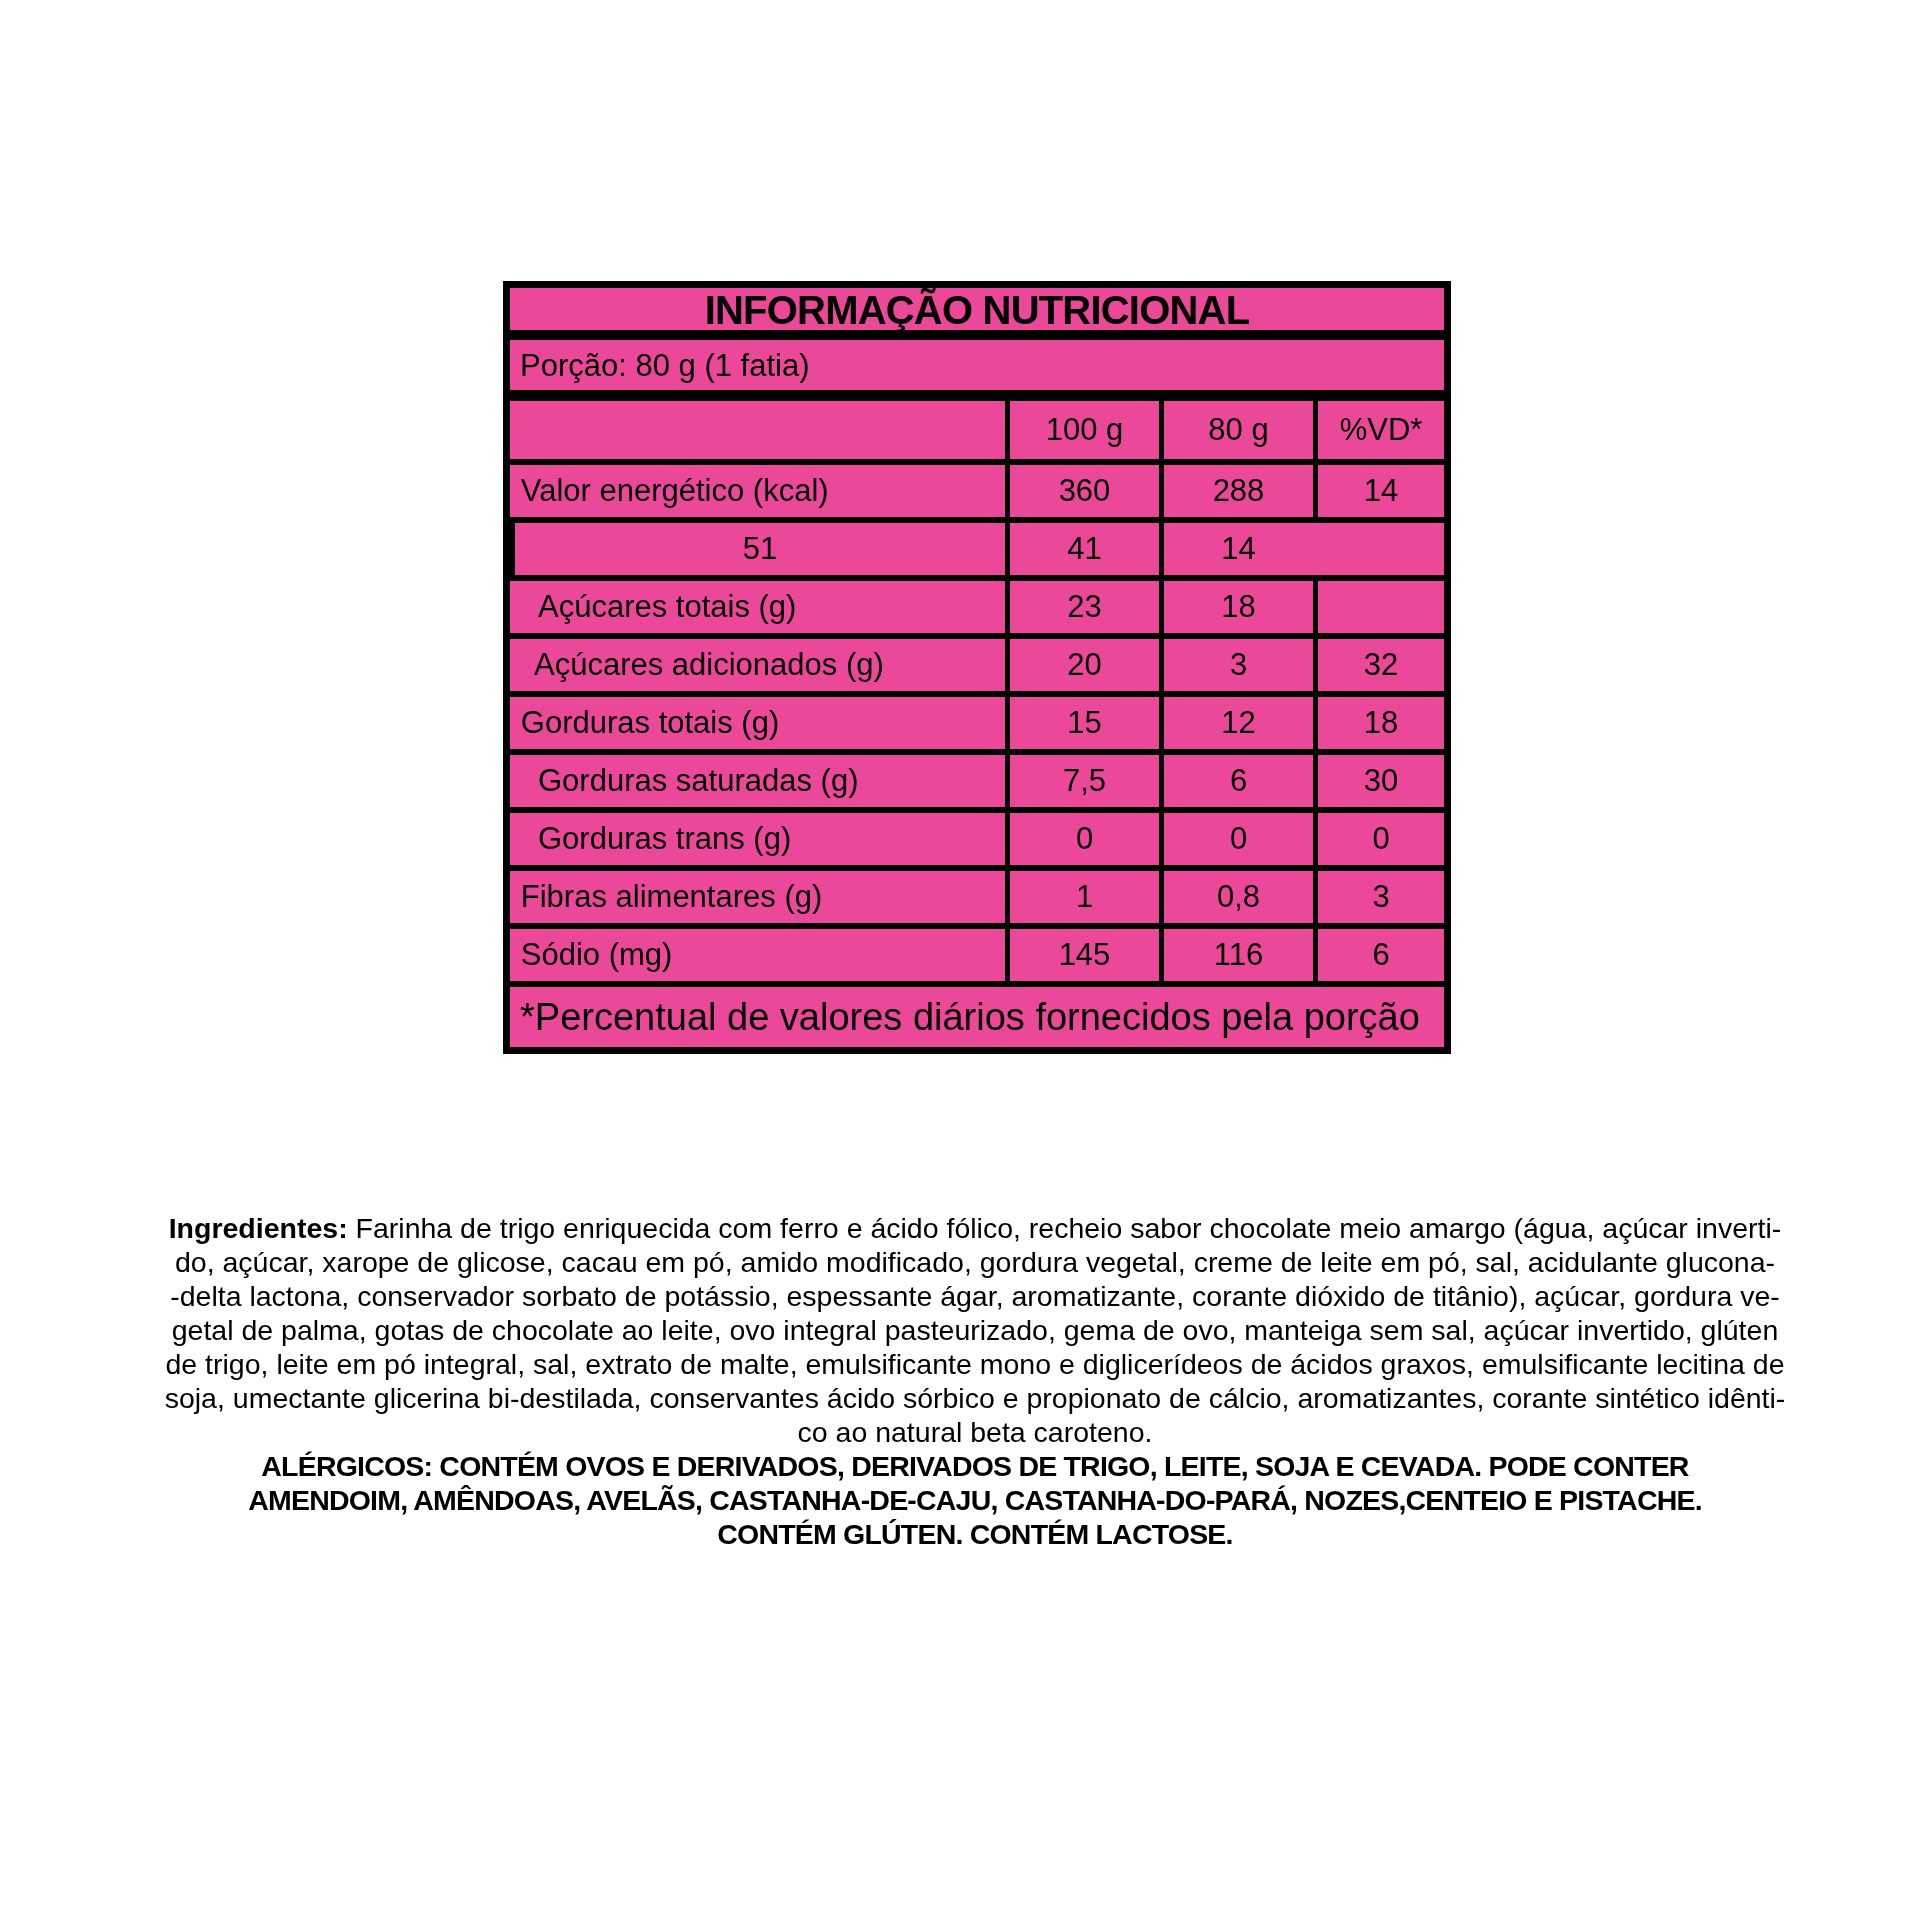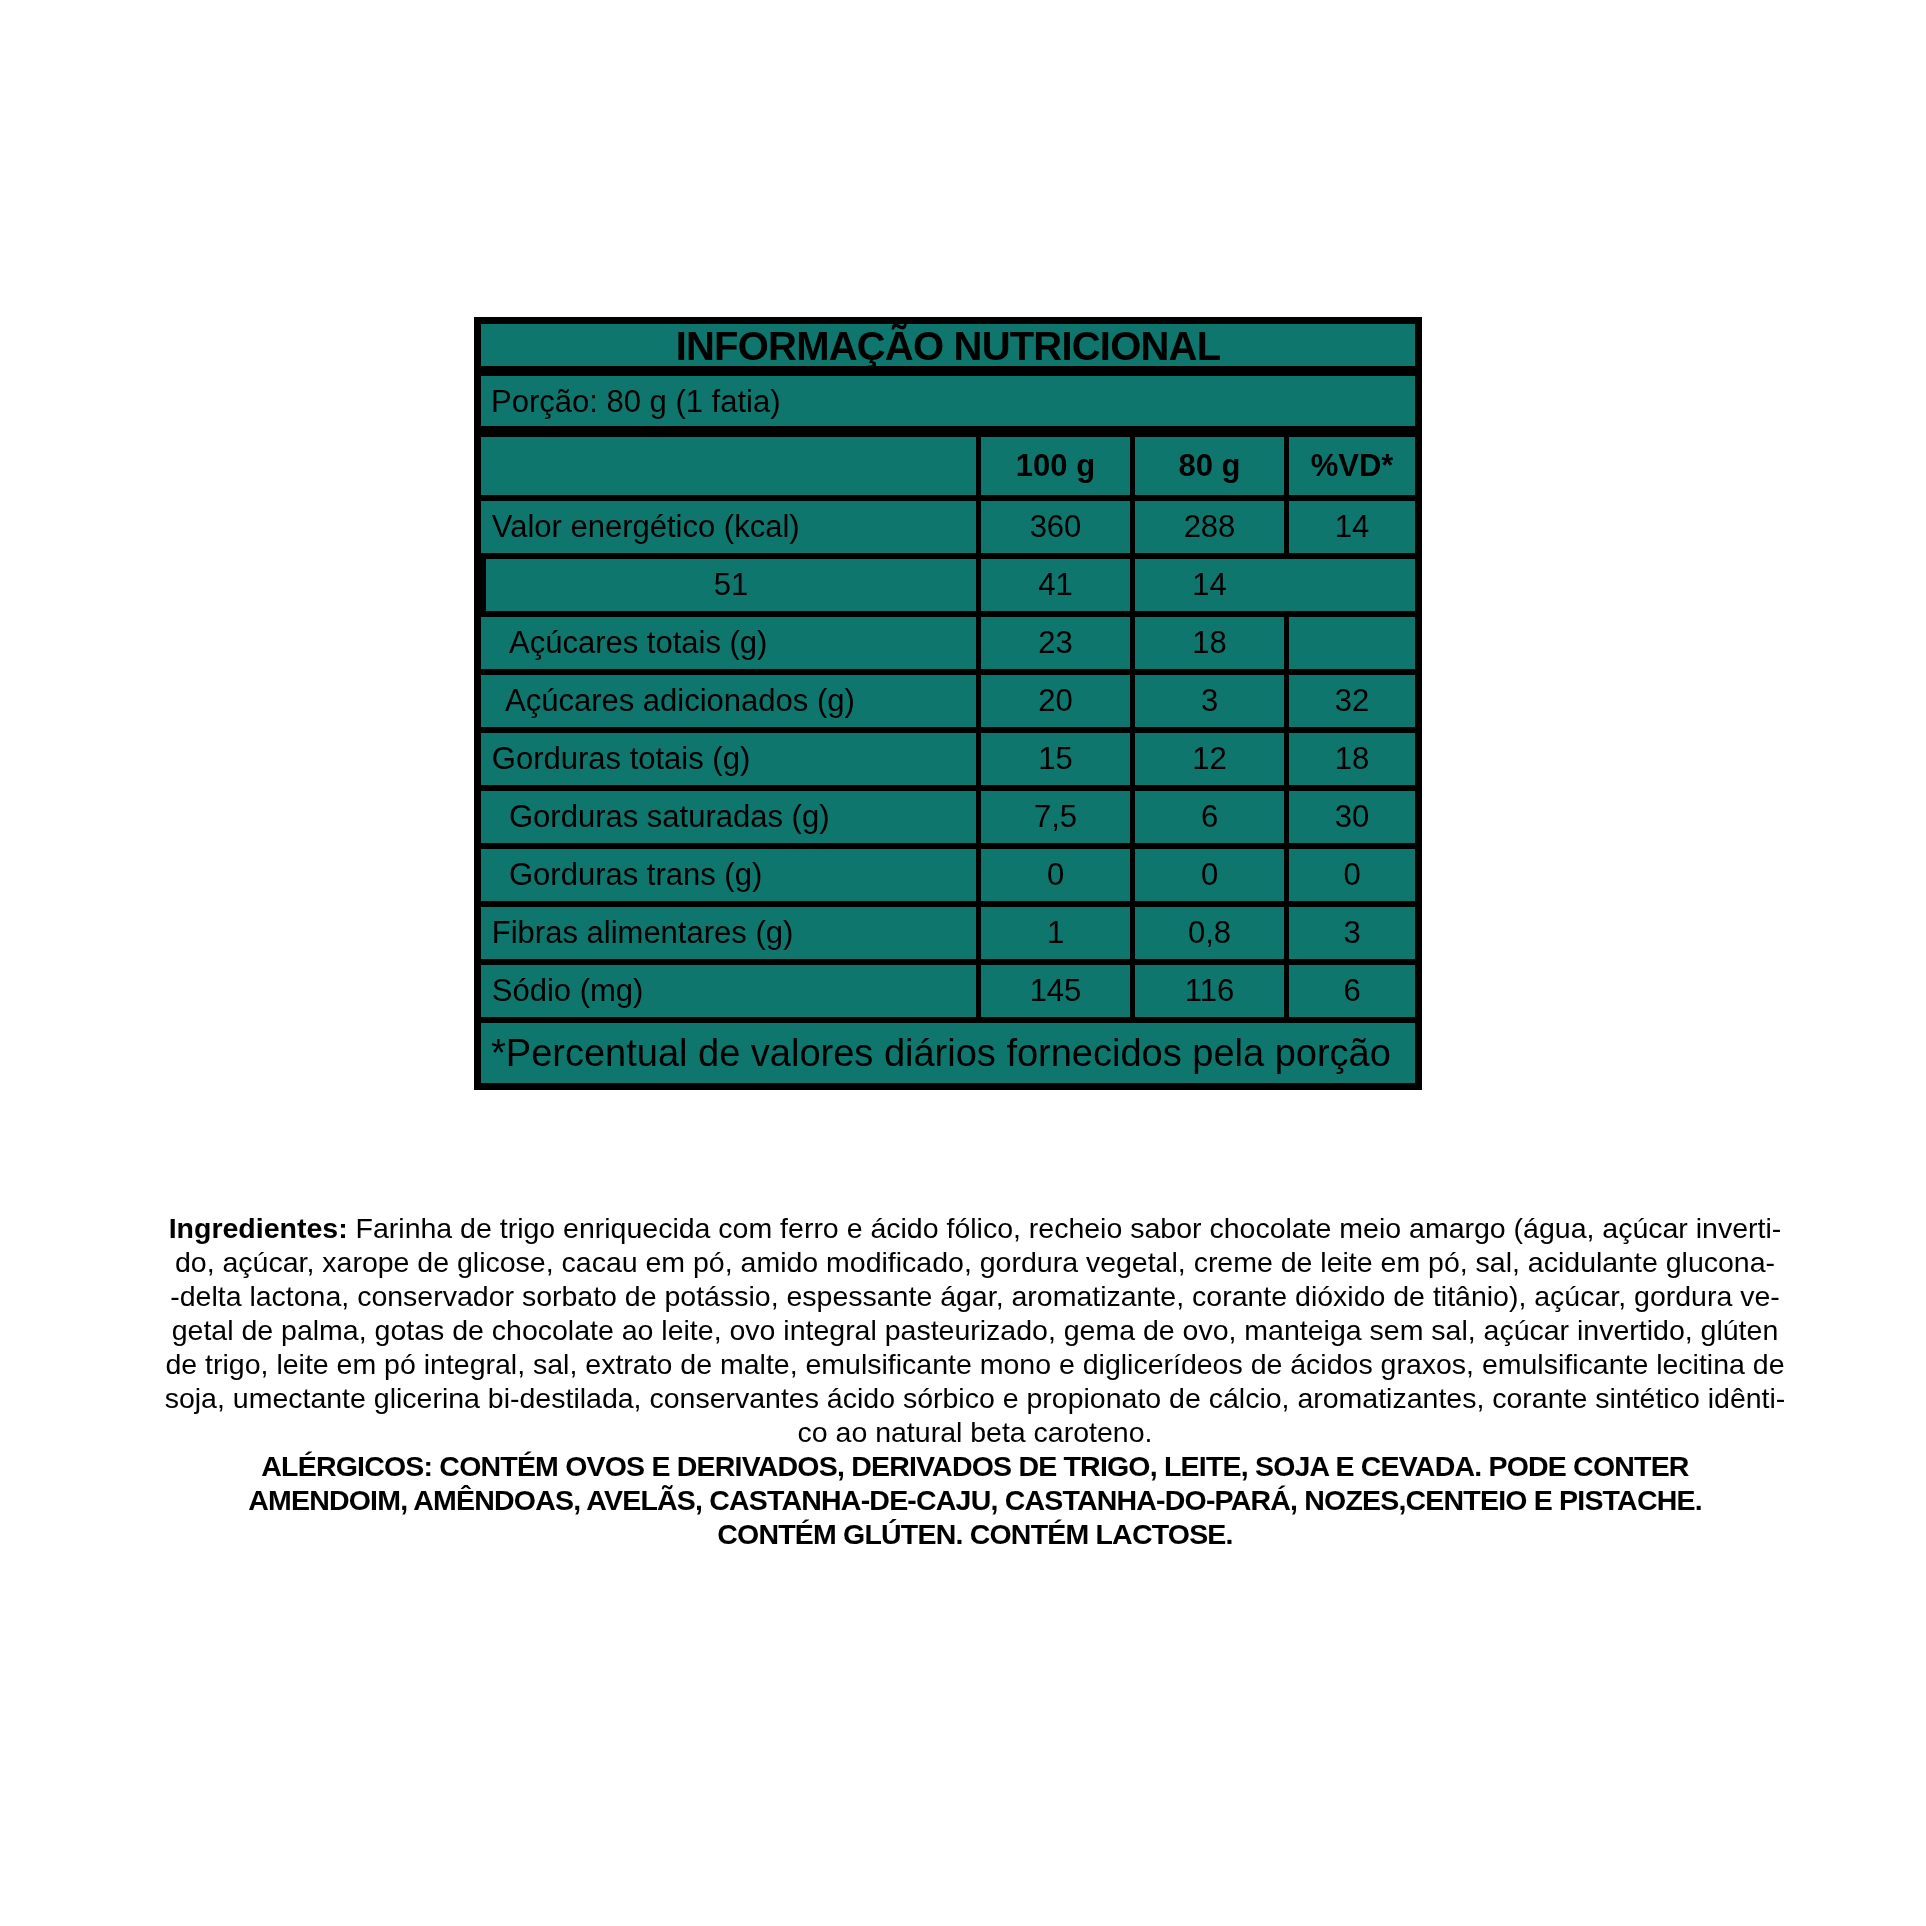--- a/index.html
+++ b/index.html
@@ -8,26 +8,25 @@
     background: #ffffff;
     color: #000000;
     font-family: "Liberation Sans", sans-serif;
     position: relative;
     overflow: hidden;
   }
 
   
   .nt {
     position: absolute;
-    left: 474px; top: 281px;
+    left: 503px; top: 281px;
     width: 948px;
     box-sizing: border-box;
     border: 7.7px solid #000;
-    background: #0f766e;
-    margin-top: 36px;
+    background: #ec4899;
   }
   .nt-title {
     font-weight: bold;
     font-size: 40px;
     letter-spacing: -0.8px;
     text-align: center;
     height: 42px;
     line-height: 45px;
     border-bottom: 10px solid #000;
   }
@@ -46,21 +45,21 @@
   .row.header { height: 58px; }
   .row.data   { height: 52px; }
   .c {
     display: flex;
     align-items: center;
     justify-content: center;
     font-size: 31px;
     box-sizing: border-box;
     overflow: hidden;
   }
-  .row.header .c { font-weight: bold; }
+  .row.header .c { font-weight: normal; }
   .c.lab {
     justify-content: flex-start;
     padding-left: 10.8px;
     white-space: nowrap;
   }
   .c.lab.ind1 { padding-left: 28px; }
   .c.lab.ind2 { padding-left: 24px; text-align: center; }
   .c.v { border-left: 5.4px solid #000; }
 
   .nt-foot {

